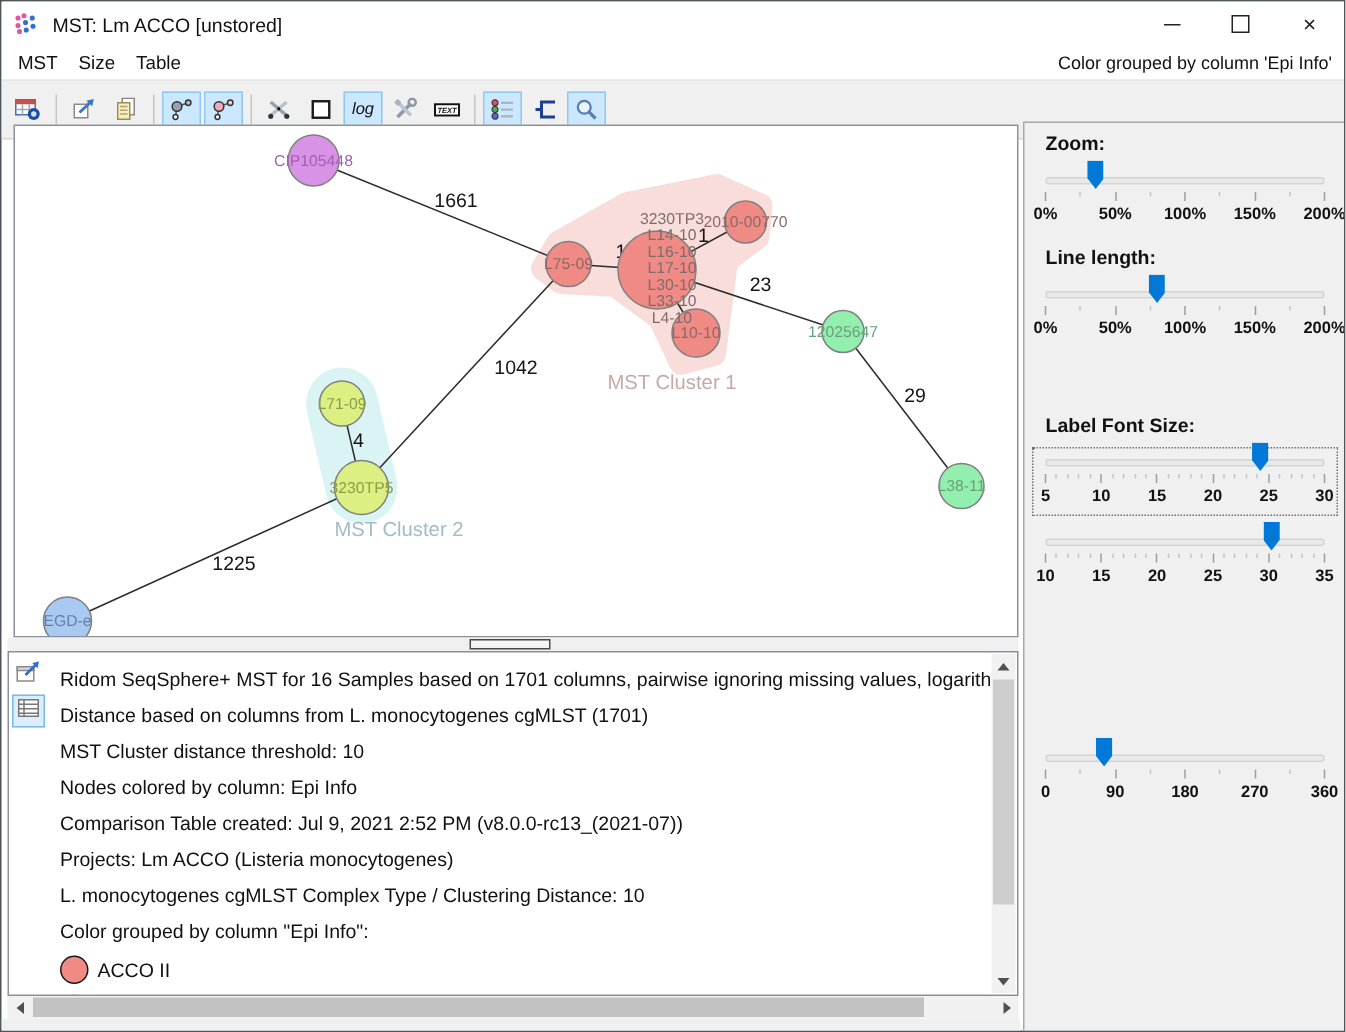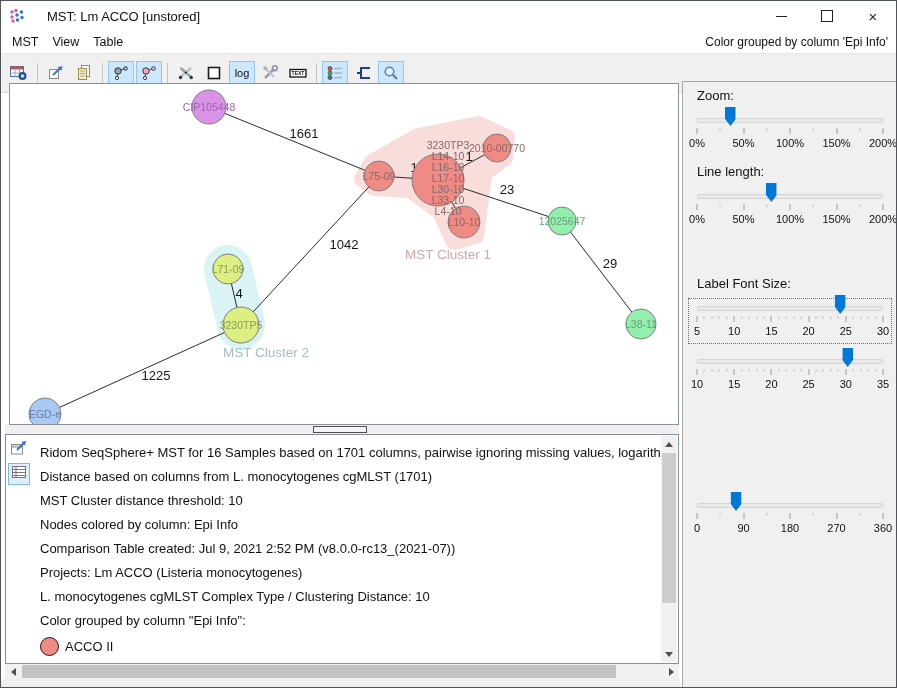--- a/index.html
+++ b/index.html
@@ -3,35 +3,35 @@
 <meta charset="utf-8">
 <style>
   html,body{margin:0;padding:0;background:#d8d8d8;}
   .window{position:relative;width:897px;height:688px;background:#ffffff;
     border:1px solid #4f5459;box-sizing:border-box;overflow:hidden;
     font-family:"Liberation Sans",sans-serif;color:#111;}
   
   .titlebar{position:absolute;left:0;top:0;width:100%;height:30px;background:#fff;
     display:flex;align-items:center;}
   .title-logo{margin-left:8px;width:18px;height:16px;}
-  .title-text{margin-left:20px;font-size:13px;}
+  .title-text{margin-left:8px;font-size:13px;}
   .win-buttons{position:absolute;right:0;top:0;height:30px;display:flex;}
   .win-btn{width:46px;height:30px;display:flex;align-items:center;justify-content:center;}
   .glyph-min{width:11px;height:1px;background:#222;}
   .glyph-max{width:10px;height:10px;border:1px solid #222;}
   .glyph-close{font-size:15px;color:#222;line-height:1;}
   
   .menubar{position:absolute;left:0;top:30px;width:100%;height:22px;background:#fff;
     display:flex;align-items:center;font-size:12.5px;padding-left:4px;box-sizing:border-box;}
   .menu-item{padding:2px 7px;}
   .menu-status{position:absolute;right:8px;top:0;height:22px;display:flex;align-items:center;font-size:12px;}
   
   .toolbar{position:absolute;left:0;top:52px;width:100%;height:40px;background:#f0f0f0;
     border-top:1px solid #e6e6e6;border-bottom:1px solid #d8d8d8;box-sizing:border-box;
-    display:flex;align-items:center;padding-left:4px;}
+    display:flex;align-items:center;padding-left:4px;font-style:italic;}
   .tb-btn{min-width:26px;height:24px;display:flex;align-items:center;justify-content:center;
     border:1px solid transparent;box-sizing:border-box;margin:0 1px;}
   .tb-btn.active{background:#cce8ff;border-color:#8fc7f0;}
   .tb-btn .tb-text{font-size:11px;padding:0 3px;}
   .tb-sep{width:1px;height:20px;background:#c4c4c4;margin:0 4px;}
   
   .graph-panel{position:absolute;left:8px;top:82px;width:670px;height:342px;background:#fff;
     border:1px solid #8a9099;box-sizing:border-box;}
   .graph-panel svg{display:block;}
   svg text{font-family:"Liberation Sans",sans-serif;}
@@ -57,21 +57,21 @@
   .tri-up{width:0;height:0;border-left:4px solid transparent;border-right:4px solid transparent;border-bottom:5px solid #505050;}
   .tri-down{width:0;height:0;border-left:4px solid transparent;border-right:4px solid transparent;border-top:5px solid #505050;}
   .tri-left{width:0;height:0;border-top:4px solid transparent;border-bottom:4px solid transparent;border-right:5px solid #505050;}
   .tri-right{width:0;height:0;border-top:4px solid transparent;border-bottom:4px solid transparent;border-left:5px solid #505050;}
   .h-scroll{position:absolute;left:4px;top:663px;width:674px;height:15px;background:#f1f1f1;}
   .h-thumb{position:absolute;left:17px;top:1px;width:594px;height:13px;background:#c2c2c2;}
   .bottom-strip{position:absolute;left:0;top:678px;width:679px;height:9px;background:#f0f0f0;}
   
   .right-panel{position:absolute;left:681px;top:80px;width:215px;height:607px;background:#f0f0f0;
     border:1px solid #a8a8a8;box-sizing:border-box;}
-  .sl-group{position:absolute;left:14px;width:186px;height:66px;}
+  .sl-group{position:absolute;left:14px;width:186px;height:66px;font-weight:bold;}
   .sl-label{font-size:13px;}
   .sl-zone{position:relative;height:50px;margin-top:3px;}
   .focus-ring{position:absolute;left:-9px;right:-9px;top:4px;bottom:0px;border:1px dotted #6f6f6f;}
   .sl-track{position:absolute;top:12px;left:0;right:0;height:3px;background:#e9e9e9;
     border:1px solid #d4d4d4;border-radius:2px;}
   .sl-thumb{position:absolute;top:1px;width:11px;height:19px;background:#0078d7;
     transform:translateX(-50%);clip-path:polygon(0 0,100% 0,100% 62%,50% 100%,0 62%);}
   .sl-ticks{position:absolute;top:22px;left:0;right:0;height:7px;}
   .sl-tick{position:absolute;width:1px;transform:translateX(-50%);}
   .sl-tick.major{height:6px;background:#9d9d9d;}
@@ -103,21 +103,21 @@
       <div class="win-btn">
           <div class="glyph-max"></div>
         </div>
       <div class="win-btn">
           <span class="glyph-close">×</span>
         </div>
     </div>
   </div>
 
   <div class="menubar">
-    <span id="menu-items"><span class="menu-item">MST</span><span class="menu-item">View</span><span class="menu-item">Table</span></span>
+    <span id="menu-items"><span class="menu-item">MST</span><span class="menu-item">Size</span><span class="menu-item">Table</span></span>
     <span class="menu-status">Color grouped by column 'Epi Info'</span>
   </div>
 
   <div class="toolbar" id="toolbar">
       <div class="tb-btn">
         <span style="display: flex;">
           <svg width="18" height="16" viewBox="0 0 18 16">
             <rect x="0.5" y="1.5" width="13" height="10" fill="#fff" stroke="#4a6ea9"></rect>
             <rect x="0.5" y="1.5" width="13" height="3" fill="#c25252"></rect>
             <line x1="5" y1="4.5" x2="5" y2="11.5" stroke="#9aaabb"></line>

